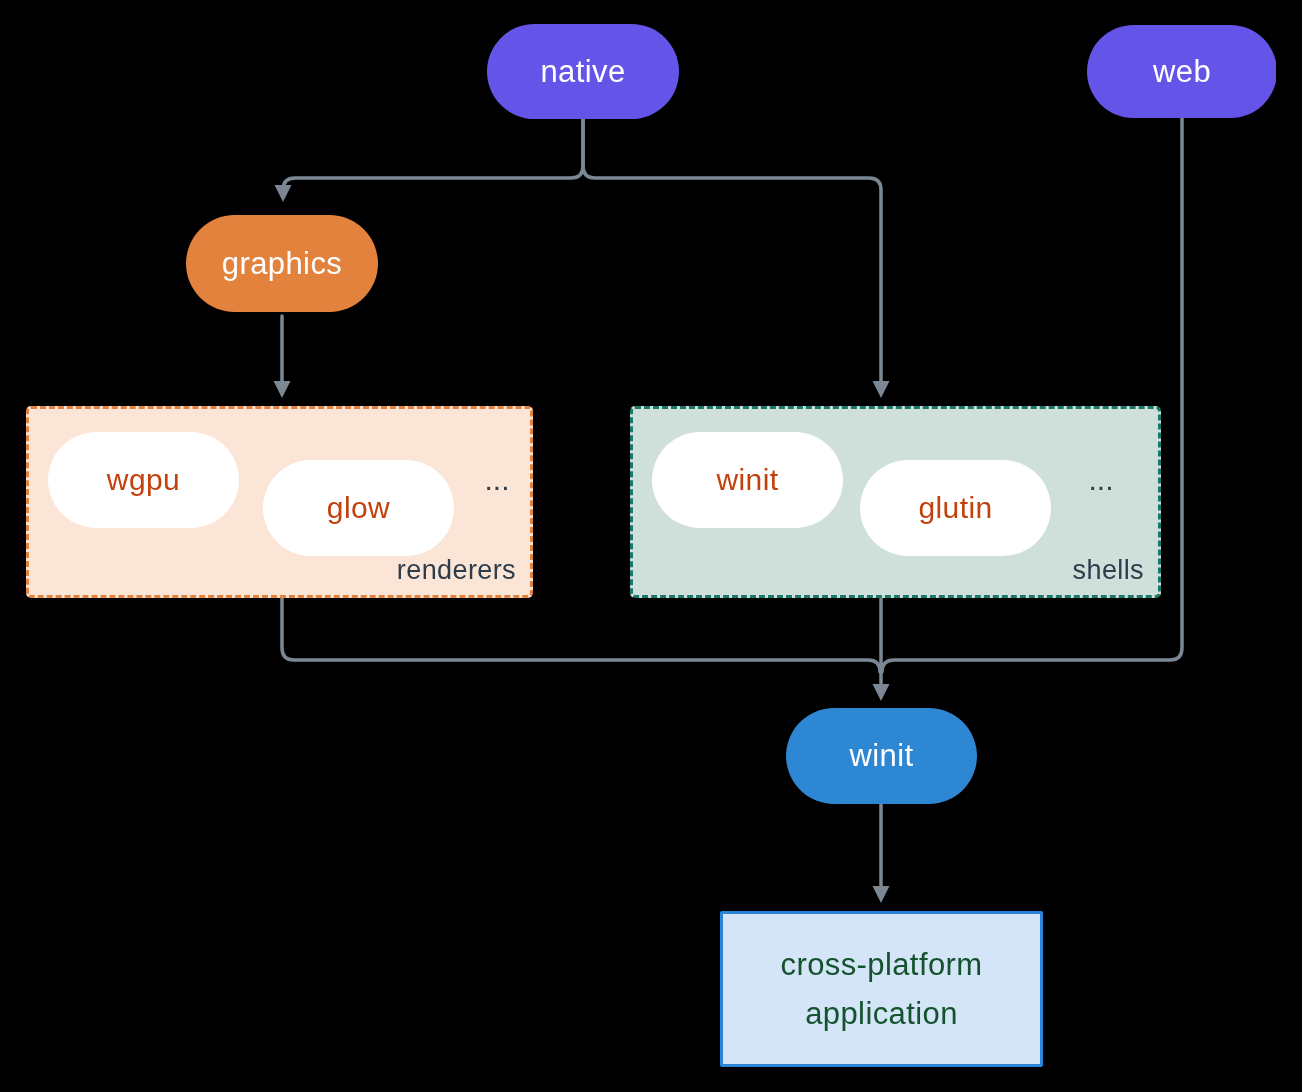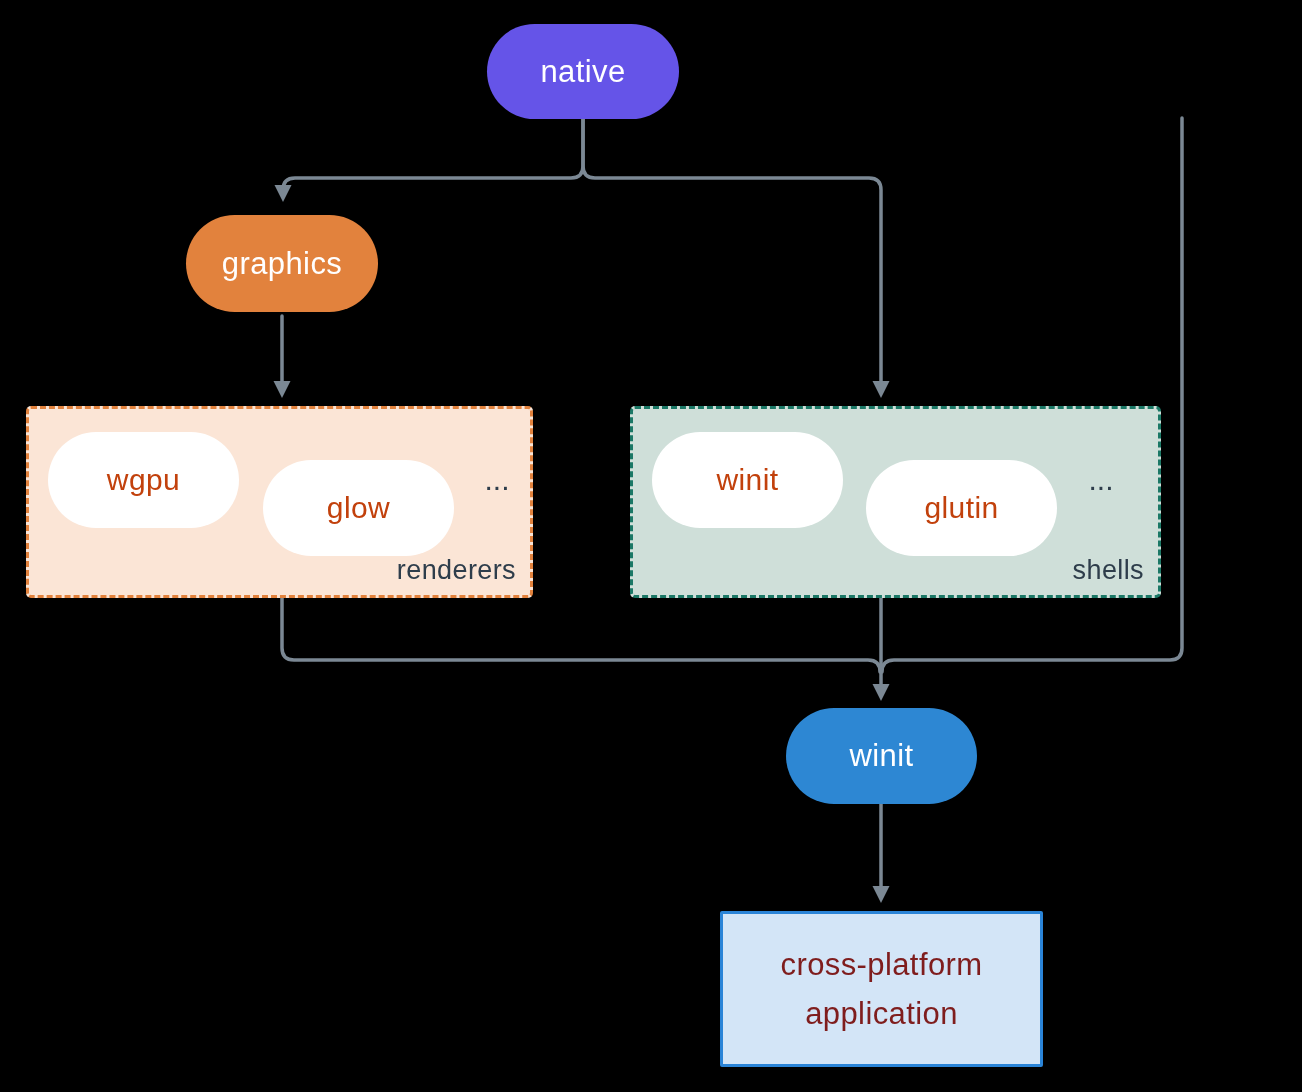--- a/index.html
+++ b/index.html
@@ -51,21 +51,21 @@
     width: 191px; height: 96px;
     background: #ffffff;
     border-radius: 60px;
     display: flex; align-items: center; justify-content: center;
     font-size: 30px;
     color: #c2410c;
     letter-spacing: 0.4px;
   }
   .group .p1 { left: 19px; }
   .group .p2 { left: 234px; margin-top: 28px; }
-  .group-shells .p2 { left: 233px; }
+  .group-shells .p2 { left: 227px; }
   .group .more {
     position: absolute;
     top: 23px; left: 438px; width: 60px; height: 96px;
     display: flex; align-items: center; justify-content: center;
     font-size: 30px; color: #2e3d4b;
   }
   .group .group-label {
     position: absolute;
     right: 14px; bottom: 9px;
     font-size: 27px;
@@ -80,21 +80,21 @@
     width: 317px; height: 150px;
     background: #d3e5f7;
     border: 3px solid #2a84d7;
     border-radius: 2px;
     display: flex;
     flex-direction: column;
     align-items: center;
     justify-content: center;
     gap: 13px;
     font-size: 31px;
-    color: #7f1d1d;
+    color: #14532d;
     letter-spacing: 0.4px;
   }
 </style>
 </head>
 <body>
 
 <div id="stage">
 
   <svg id="wires" width="1302" height="1092" viewBox="0 0 1302 1092">
     <defs>
@@ -108,20 +108,21 @@
       <path d="M 282 316 L 282 391" marker-end="url(#arrow)"></path>
       <path d="M 282 596 L 282 648 Q 282 660 294 660 L 868 660 Q 880 660 880 672"></path>
       <path d="M 1182 118 L 1182 648 Q 1182 660 1170 660 L 894 660 Q 882 660 882 672"></path>
       <path d="M 881 596 L 881 694" marker-end="url(#arrow)"></path>
       <path d="M 881 804 L 881 896" marker-end="url(#arrow)"></path>
     </g>
   </svg>
 
   <div class="pill node-native">native</div>
 
+  <div class="pill node-web">web</div>
 
   <div class="pill node-graphics">graphics</div>
 
   <div class="group group-renderers">
     <div class="white-pill p1">wgpu</div>
     <div class="white-pill p2">glow</div>
     <div class="more">...</div>
     <div class="group-label">renderers</div>
   </div>
 

